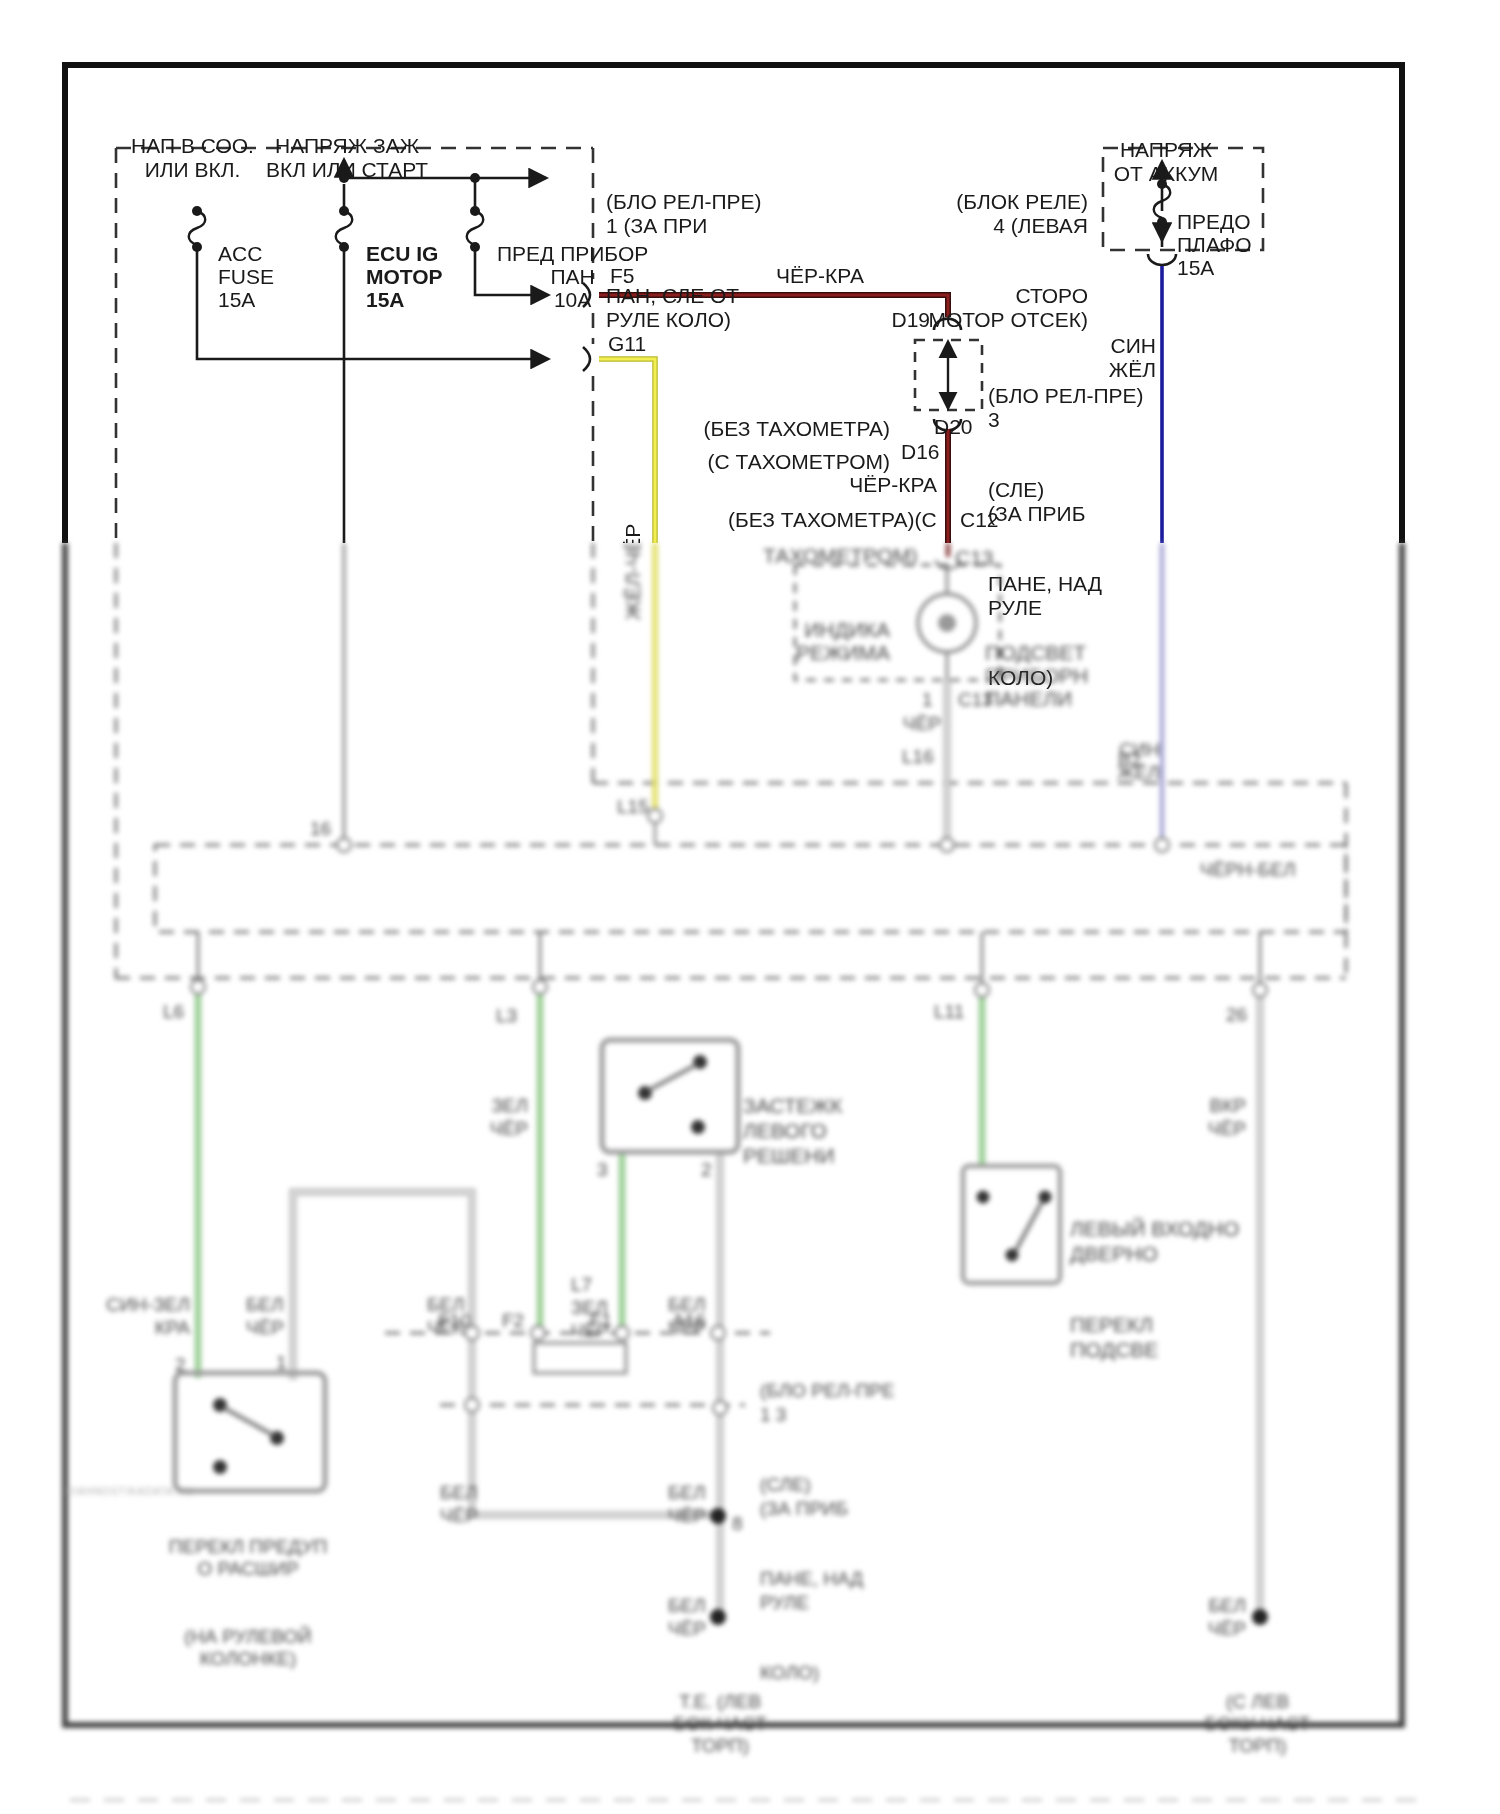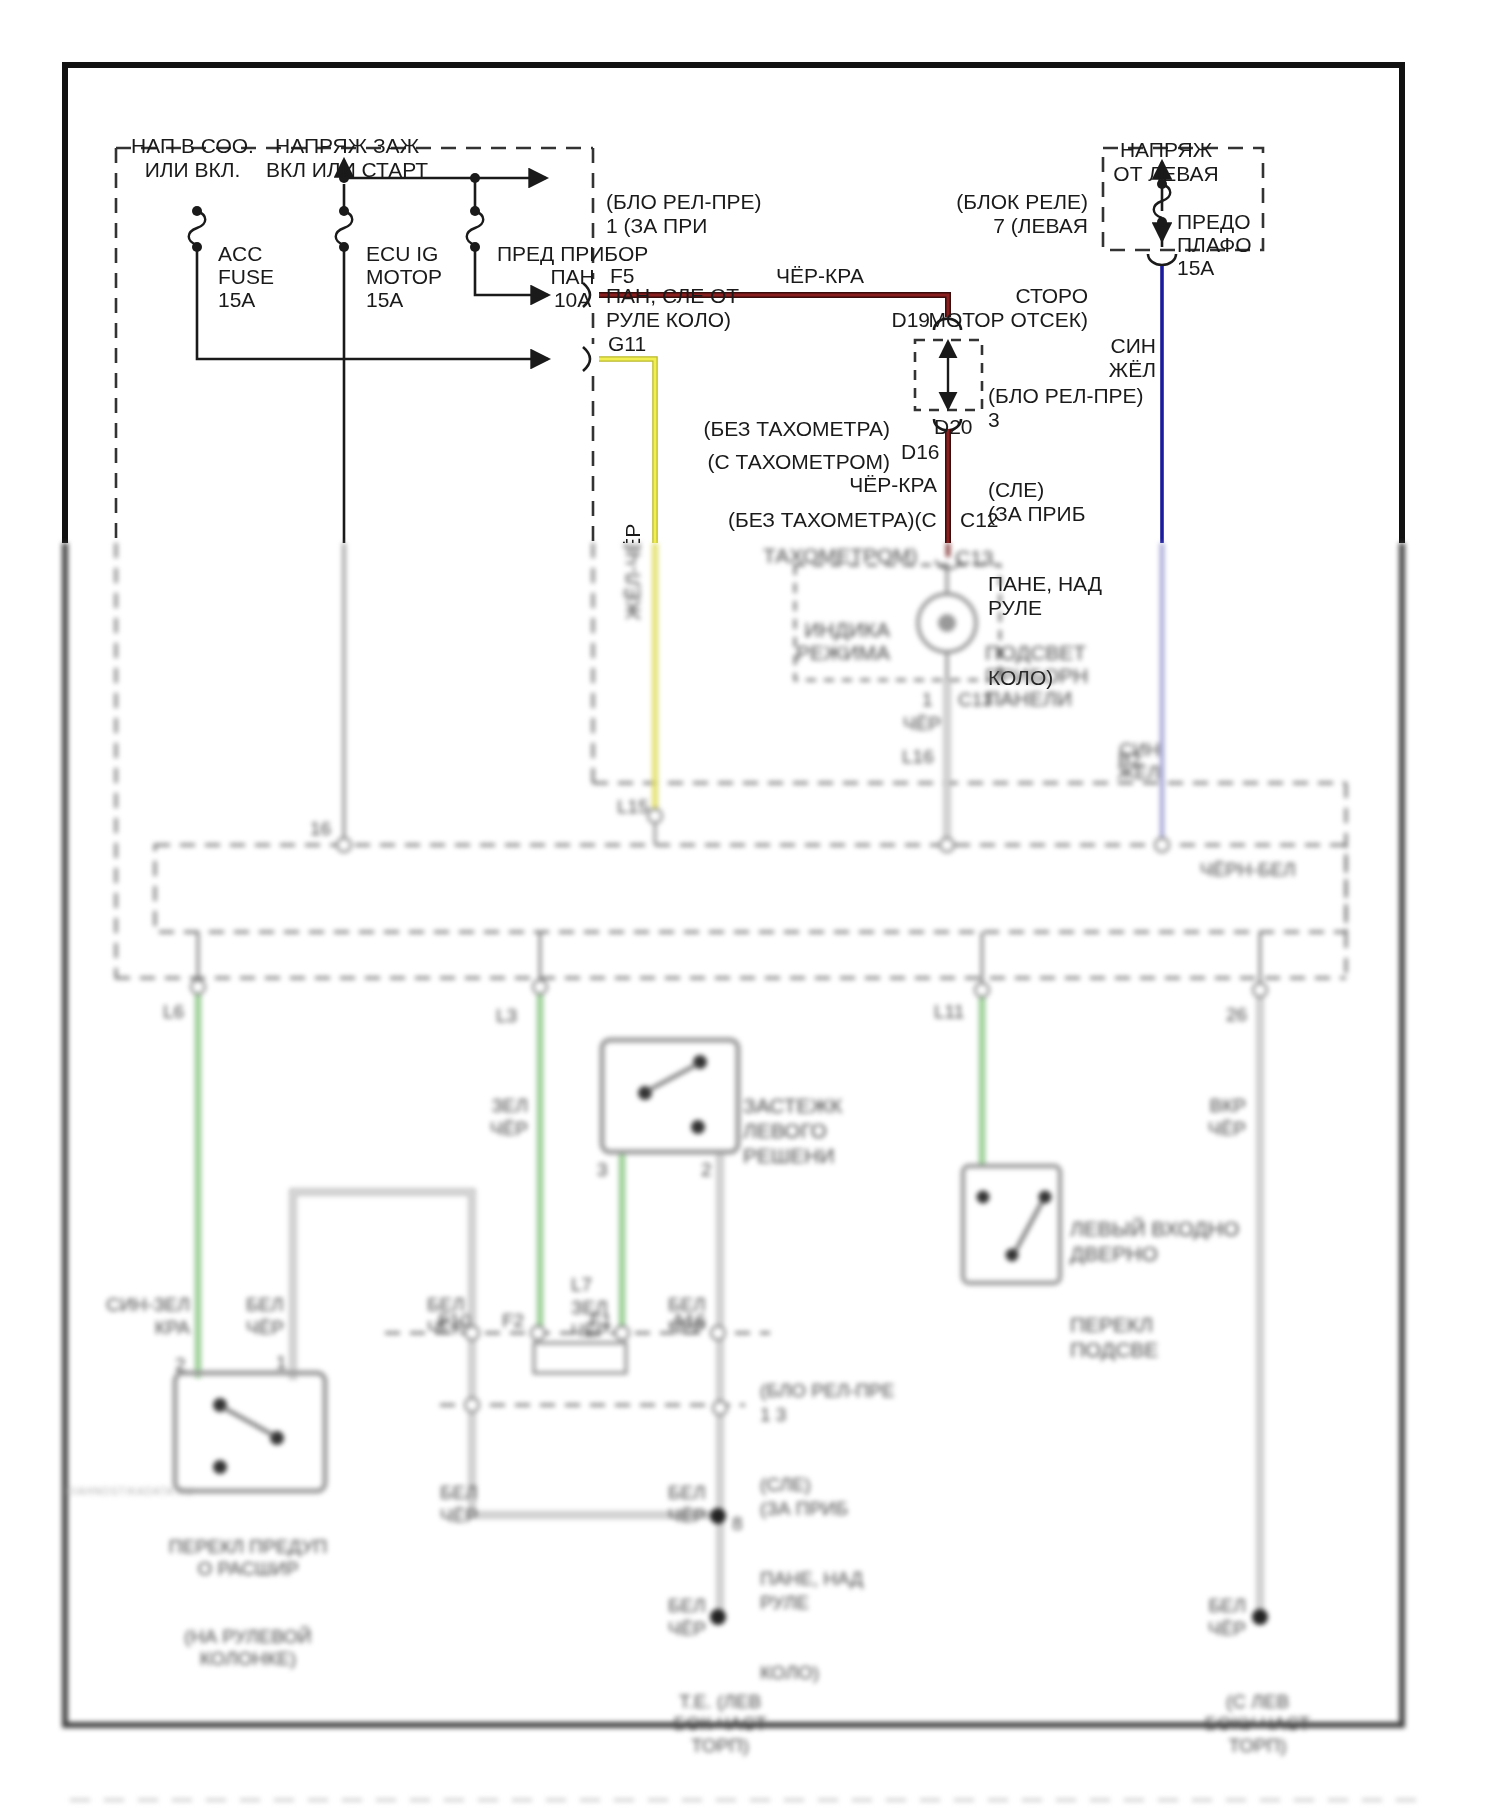--- a/index.html
+++ b/index.html
@@ -96,40 +96,40 @@
     </svg>
   </svg>
 
   <div class="lb ctr lh24" style="left:115px;top:88px;width:155px;">
     <span class="ln">НАП В СОО.</span><span class="ln">ИЛИ ВКЛ.</span>
   </div>
   <div class="lb ctr lh24" style="left:258px;top:88px;width:178px;">
     <span class="ln">НАПРЯЖ ЗАЖ</span><span class="ln">ВКЛ ИЛИ СТАРТ</span>
   </div>
   <div class="lb ctr lh24" style="left:1100px;top:92px;width:132px;">
-    <span class="ln">НАПРЯЖ</span><span class="ln">ОТ ЛЕВАЯ</span>
+    <span class="ln">НАПРЯЖ</span><span class="ln">ОТ АККУМ</span>
   </div>
   <div class="lb lh23" style="left:218px;top:196px;">
     <span class="ln">ACC</span><span class="ln">FUSE</span><span class="ln">15A</span>
   </div>
-  <div class="lb lh23" style="left:366px;top:196px;">
+  <div class="lb lh23" style="left:366px;top:196px;font-weight:bold;">
     <span class="ln">ECU IG</span><span class="ln">МОТОР</span><span class="ln">15А</span>
   </div>
   <div class="lb lh23" style="left:497px;top:196px;text-align:center;">
     <span class="ln">ПРЕД ПРИБОР</span><span class="ln">ПАН</span><span class="ln">10А</span>
   </div>
   <div class="lb lh23" style="left:1177px;top:164px;">
     <span class="ln">ПРЕДО</span><span class="ln">ПЛАФО</span><span class="ln">15А</span>
   </div>
   <div class="lb lh24" style="left:606px;top:144px;">
     <span class="ln">(БЛО РЕЛ-ПРЕ)</span><span class="ln">1 (ЗА ПРИ</span>
     <span class="ln">ПАН, СЛЕ ОТ</span><span class="ln">РУЛЕ КОЛО)</span>
   </div>
   <div class="lb rgt lh24" style="left:928px;top:144px;width:160px;">
-    <span class="ln">(БЛОК РЕЛЕ)</span><span class="ln">7 (ЛЕВАЯ</span>
+    <span class="ln">(БЛОК РЕЛЕ)</span><span class="ln">4 (ЛЕВАЯ</span>
     <span class="ln">СТОРО</span><span class="ln">МОТОР ОТСЕК)</span>
   </div>
   <div class="lb lh24" style="left:988px;top:338px;">
     <span class="ln">(БЛО РЕЛ-ПРЕ)</span><span class="ln">3</span>
     <span class="ln">(СЛЕ)</span><span class="ln">(ЗА ПРИБ</span>
     <span class="ln">ПАНЕ, НАД</span><span class="ln">РУЛЕ</span>
     <span class="ln">КОЛО)</span>
   </div>
   <span class="lb" style="left:610px;top:264px;text-align:center;">F5</span>
   <span class="lb" style="left:608px;top:332px;">G11</span>

